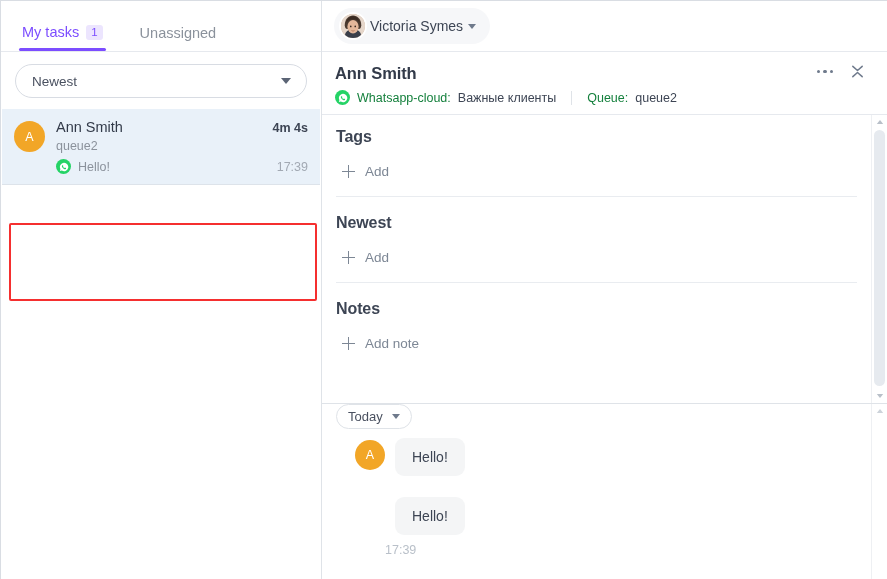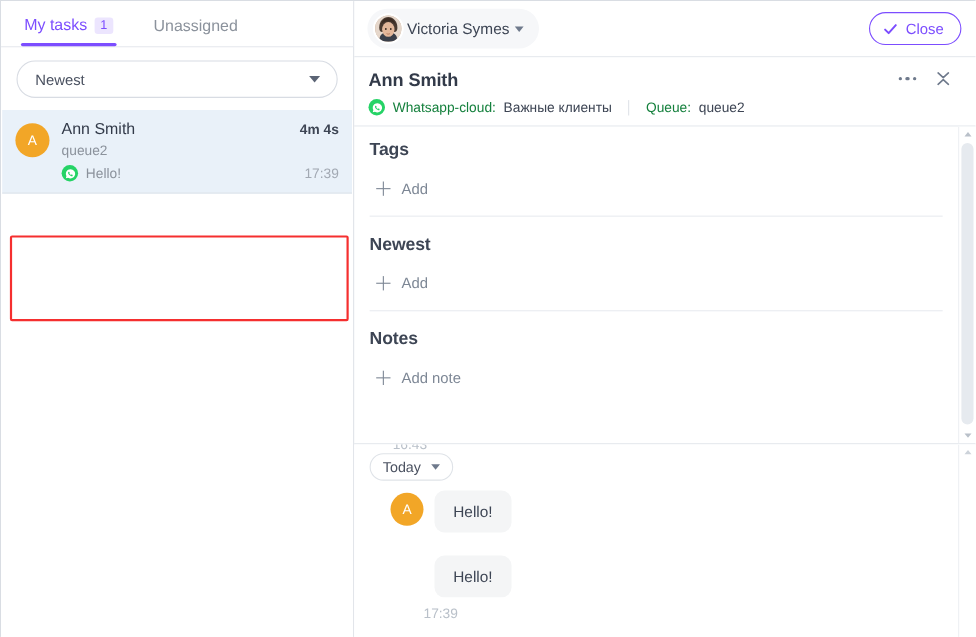--- a/index.html
+++ b/index.html
@@ -22,21 +22,21 @@
   .left-panel {
     width: 321px;
     height: 100%;
     background: #fff;
     border-right: 1px solid #dfe3e8;
     display: flex;
     flex-direction: column;
     position: relative;
   }
   .tabs {
-    height: 42px;
+    height: 51px;
     display: flex;
     align-items: flex-end;
     padding-left: 21px;
     border-bottom: 1px solid #e6e9ee;
     background: #fff;
   }
   .tab {
     position: relative;
     display: flex;
     align-items: center;
@@ -443,26 +443,20 @@
             <path d="M7 12c1-6 5-9 9-9s8 3 9 9c-1-3-4-5-9-5s-8 2-9 5z" fill="#3b2b22"></path>
             <ellipse cx="13" cy="16.5" rx="1.1" ry="1.3" fill="#3a2a20"></ellipse>
             <ellipse cx="19" cy="16.5" rx="1.1" ry="1.3" fill="#3a2a20"></ellipse>
             <path d="M14 22c1 .9 3 .9 4 0" stroke="#b5785c" stroke-width="1.2" fill="none"></path>
           </svg>
         </span>
         <span class="agent-name">Victoria Symes</span>
         <span class="caret-down-sm"></span>
       </div>
 
-      <div class="close-btn">
-        <svg class="check-icon" viewBox="0 0 16 16">
-          <path d="M2 8.5l4 4 8-9" stroke="#7c4dff" stroke-width="2.2" fill="none" stroke-linecap="round" stroke-linejoin="round"></path>
-        </svg>
-        <span>Close</span>
-      </div>
     </div>
 
     <div class="contact-strip">
       <div class="contact-name">Ann Smith</div>
       <div class="contact-meta">
         <span class="wa-icon">
           <svg viewBox="0 0 24 24" fill="#ffffff">
               <path d="M12 2a10 10 0 00-8.6 15l-1.3 4.7 4.8-1.3A10 10 0 1012 2zm5.1 14c-.2.6-1.2 1.2-1.7 1.2-.5.1-1 .1-1.6-.1-.4-.1-.9-.3-1.5-.6-2.6-1.1-4.3-3.8-4.4-4-.1-.2-1-1.4-1-2.6 0-1.2.6-1.8.9-2.1.2-.2.5-.3.7-.3h.5c.2 0 .4 0 .6.4l.8 2c.1.1.1.3 0 .5l-.3.4-.3.3c-.1.1-.2.2-.1.4.1.2.6 1 1.3 1.6.9.8 1.6 1 1.8 1.2.2.1.3.1.5-.1l.7-.8c.1-.2.3-.1.5-.1l1.9.9c.2.1.4.2.4.3.1.2.1.7-.1 1.3z"></path>
             </svg>
         </span>
@@ -527,21 +521,20 @@
         <div class="arrow bottom">
           <svg viewBox="0 0 10 7">
               <path d="M5 6L1 1h8z" fill="#b9c0c9"></path>
             </svg>
         </div>
       </div>
     </div>
 
     <div class="chat-region">
       <div class="chat-inner">
-        <div class="chat-cut-time">16:43</div>
 
         <div class="today-wrap">
           <div class="today-pill">
             <span>Today</span>
             <span class="caret-down-sm"></span>
           </div>
         </div>
 
         <div class="msg-row">
           <div class="msg-avatar">A</div>

